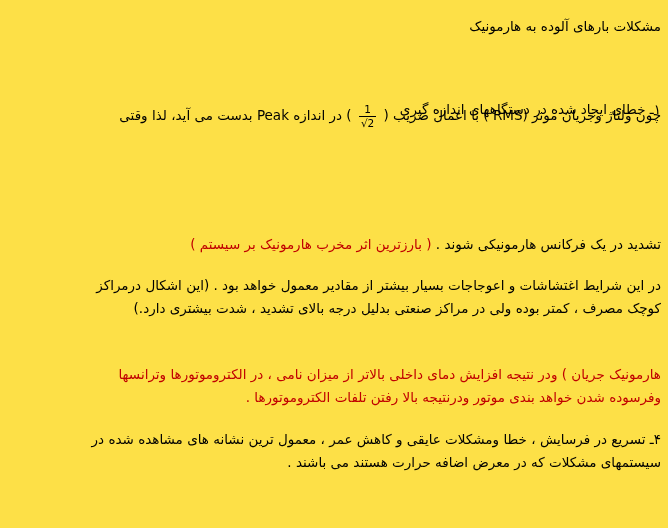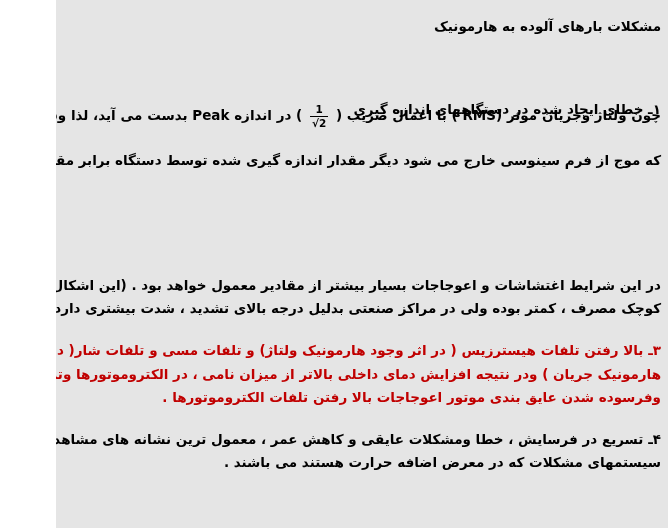--- a/index.html
+++ b/index.html
@@ -2,29 +2,28 @@
 <html lang="fa" dir="rtl"><head>
 <meta charset="utf-8">
 <style>
   html, body {
     margin: 0;
     padding: 0;
     background: #ffffff;
   }
   .page {
     position: relative;
-    width: 612px;
+    width: 668px;
     height: 528px;
-    background: #e5e5e5;
+    background: #fde047;
     direction: rtl;
     font-family: "DejaVu Sans", sans-serif;
     font-size: 13.5px;
     color: #000000;
     overflow: hidden;
-    font-weight: bold;
   }
   .line {
     position: absolute;
     right: 7px;
     left: 4px;
     white-space: nowrap;
     text-align: right;
     line-height: 22px;
   }
   .red { color: #c00000; }
@@ -67,26 +66,27 @@
 <div class="page">
 
   <div class="line line-title">مشکلات بارهای آلوده به هارمونیک</div>
 
   <div class="line line-item1">۱ـ خطای ایجاد شده در دستگاههای اندازه گیری</div>
 
   <div class="line line-eq">
     <span>چون ولتاژ وجریان موثر (RMS ) با اعمال ضریب ( </span><span class="fraction"><span class="num">1</span><span class="den">√2</span></span><span> ) در اندازه Peak  بدست می آید، لذا وقتی</span>
   </div>
 
-  <div class="line line-p1a">که موج از فرم سینوسی خارج می شود دیگر مقدار اندازه گیری شده توسط دستگاه برابر مقدار موثر</div>
 
+  <div class="line line-p2b">
+    <span>تشدید در یک فرکانس هارمونیکی شوند . </span><span class="red">( بارزترین اثر مخرب هارمونیک بر سیستم )</span>
+  </div>
 
   <div class="line line-p3a">در این شرایط اغتشاشات و اعوجاجات بسیار بیشتر از مقادیر معمول خواهد بود . (این اشکال درمراکز</div>
   <div class="line line-p3b">کوچک مصرف ، کمتر بوده ولی در مراکز صنعتی بدلیل درجه بالای تشدید ، شدت بیشتری دارد.)</div>
 
-  <div class="line line-p4a red">۳ـ بالا رفتن تلفات هیسترزیس ( در اثر وجود هارمونیک ولتاژ) و تلفات مسی و تلفات شار( دراثروجود</div>
   <div class="line line-p4b red">هارمونیک جریان ) ودر نتیجه افزایش دمای داخلی بالاتر از میزان نامی ، در الکتروموتورها وترانسها</div>
-  <div class="line line-p4c red">وفرسوده شدن عایق بندی موتور اعوجاجات بالا رفتن تلفات الکتروموتورها .</div>
+  <div class="line line-p4c red">وفرسوده شدن خواهد بندی موتور ودرنتیجه بالا رفتن تلفات الکتروموتورها .</div>
 
   <div class="line line-p5a">۴ـ تسریع در فرسایش ، خطا ومشکلات عایقی  و کاهش عمر ، معمول ترین نشانه های مشاهده شده  در</div>
   <div class="line line-p5b">سیستمهای مشکلات که در معرض اضافه حرارت هستند می باشند .</div>
 
 </div>
 
 </body></html>

